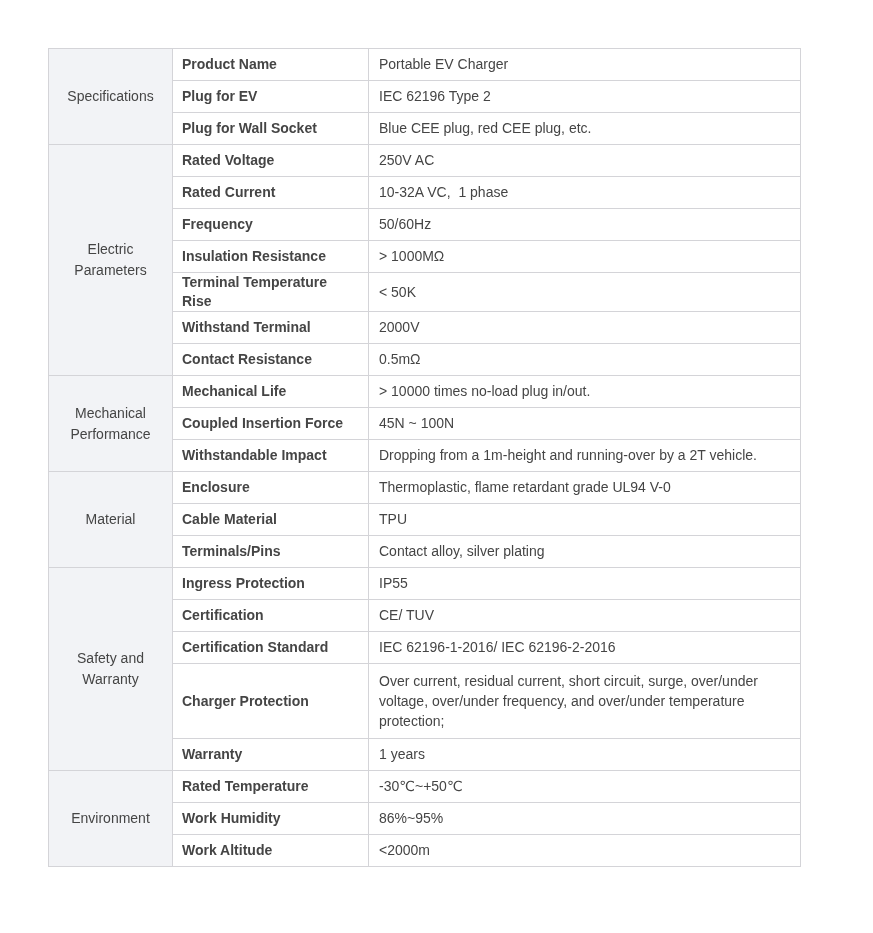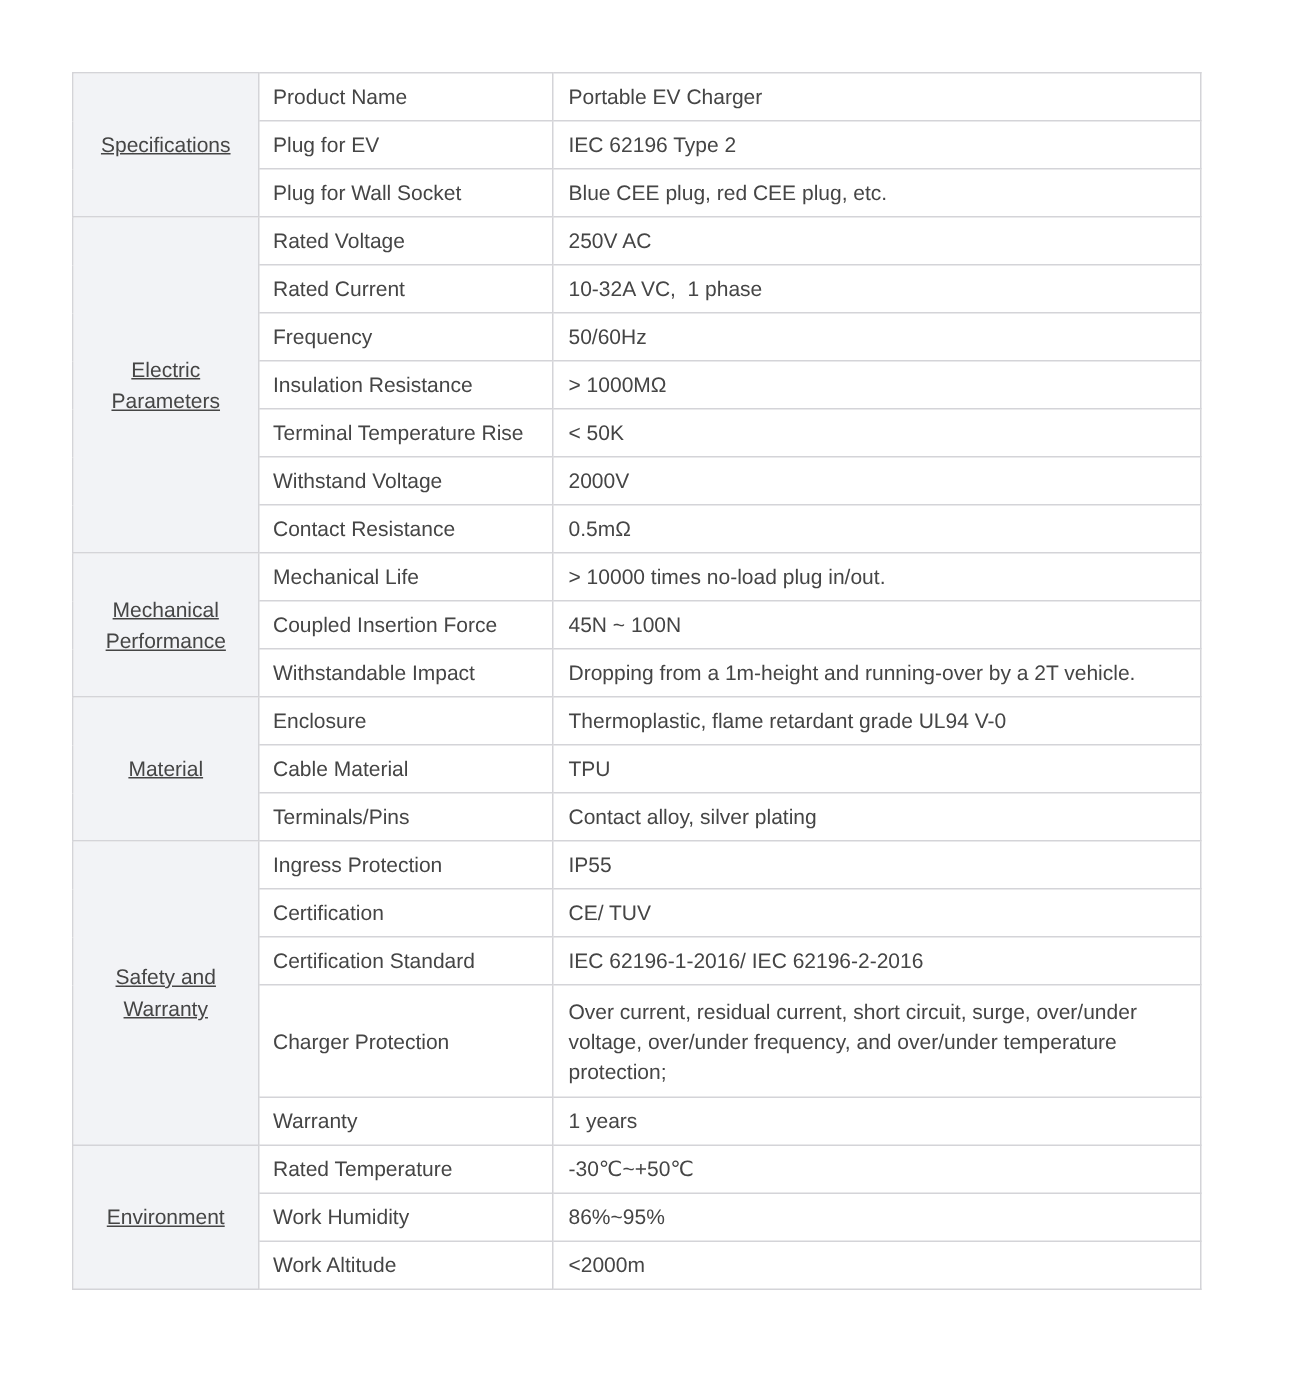--- a/index.html
+++ b/index.html
@@ -33,25 +33,25 @@
     height: 32px;
   }
   .spec-table tr.tall {
     height: 74px;
   }
   td.cat {
     background: #f2f3f6;
     text-align: center;
     line-height: 21px;
     padding: 0 12px;
-    text-decoration: underline;
   }
   td.param {
     padding: 0 8px 0 9px;
     line-height: 19px;
+    font-weight: bold;
   }
   td.value {
     padding: 0 10px;
     line-height: 19px;
   }
   tr.tall td.value {
     padding: 7px 10px;
     line-height: 20px;
   }
 </style>
@@ -95,21 +95,21 @@
     </tr>
     <tr>
       <td class="param">Insulation Resistance</td>
       <td class="value">&gt; 1000MΩ</td>
     </tr>
     <tr>
       <td class="param">Terminal Temperature Rise</td>
       <td class="value">&lt; 50K</td>
     </tr>
     <tr>
-      <td class="param">Withstand Voltage</td>
+      <td class="param">Withstand Terminal</td>
       <td class="value">2000V</td>
     </tr>
     <tr>
       <td class="param">Contact Resistance</td>
       <td class="value">0.5mΩ</td>
     </tr>
 
     <tr>
       <td class="cat" rowspan="3">Mechanical Performance</td>
       <td class="param">Mechanical Life</td>

